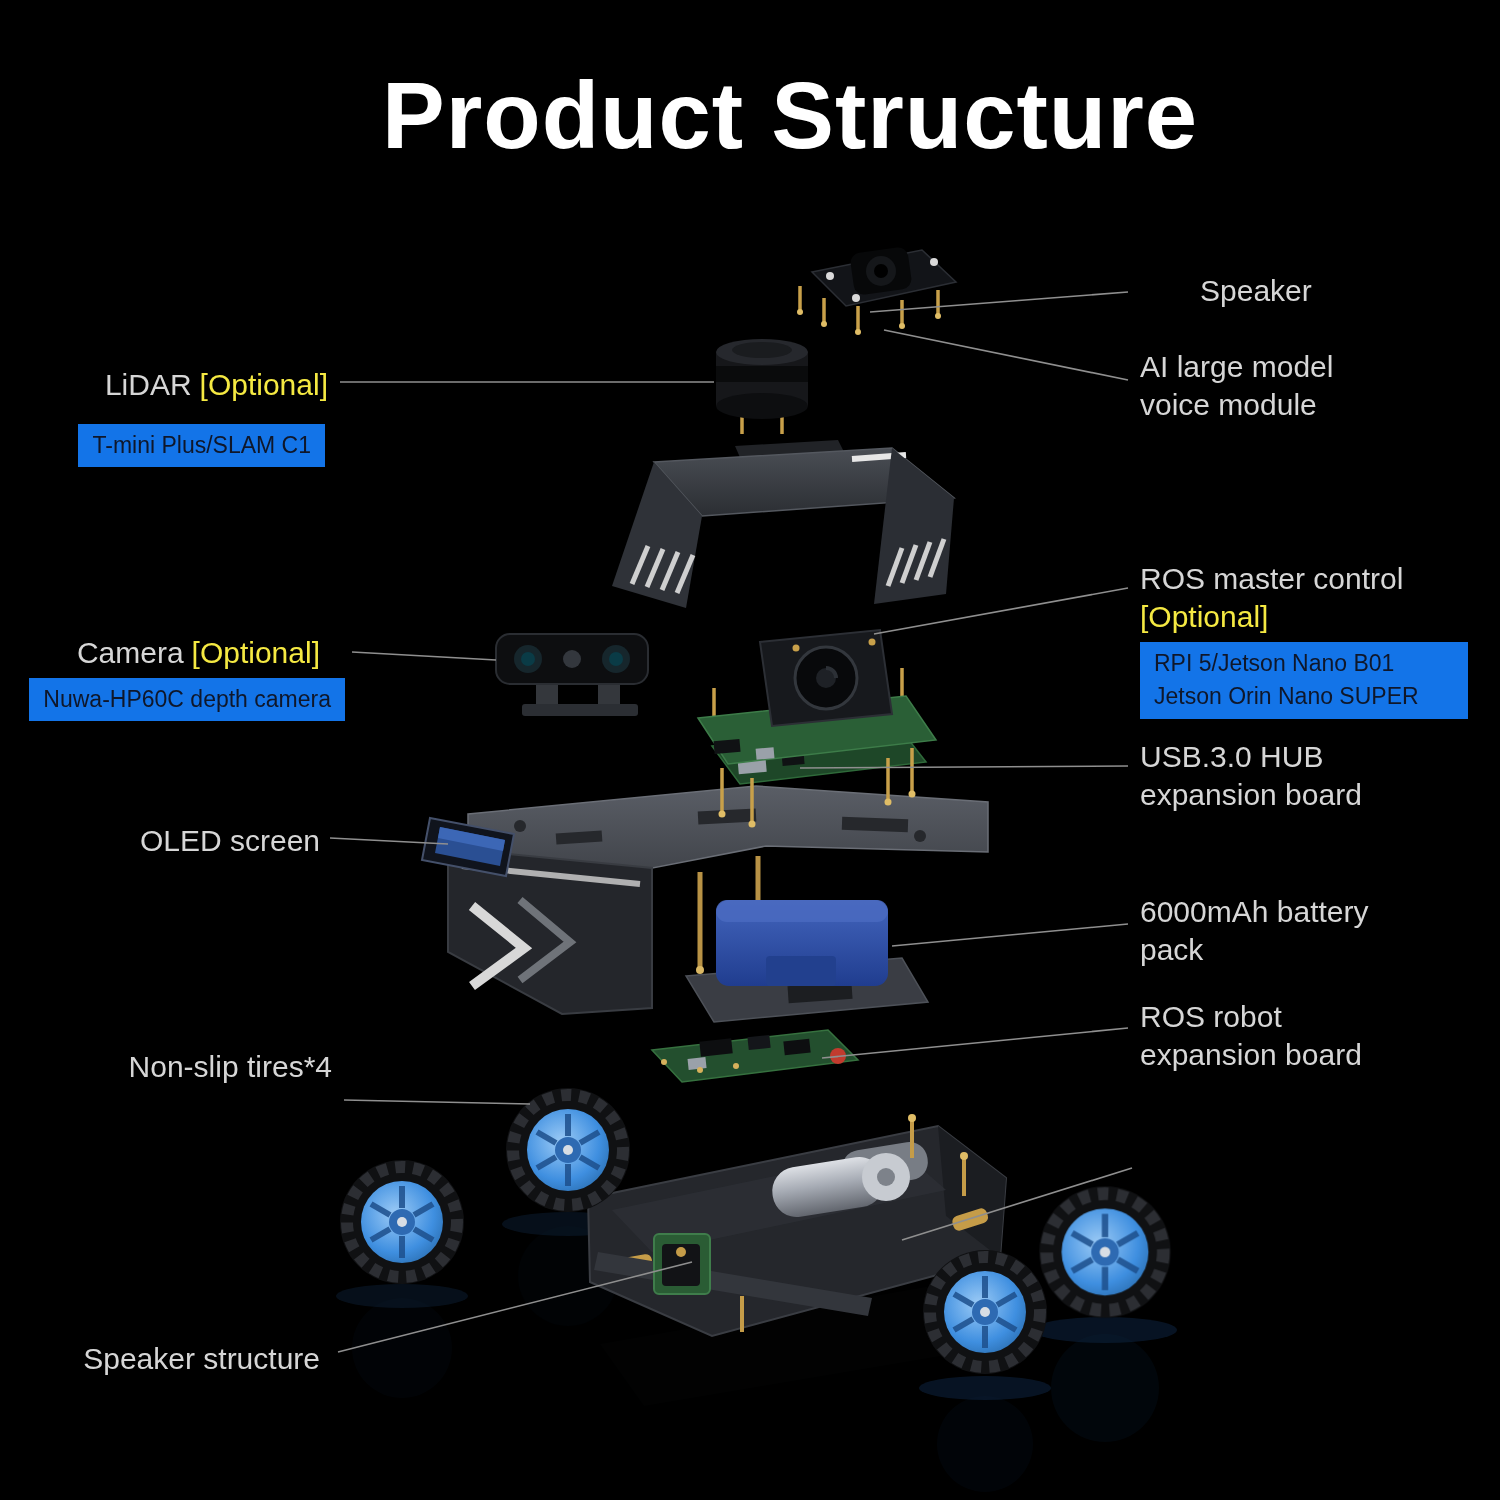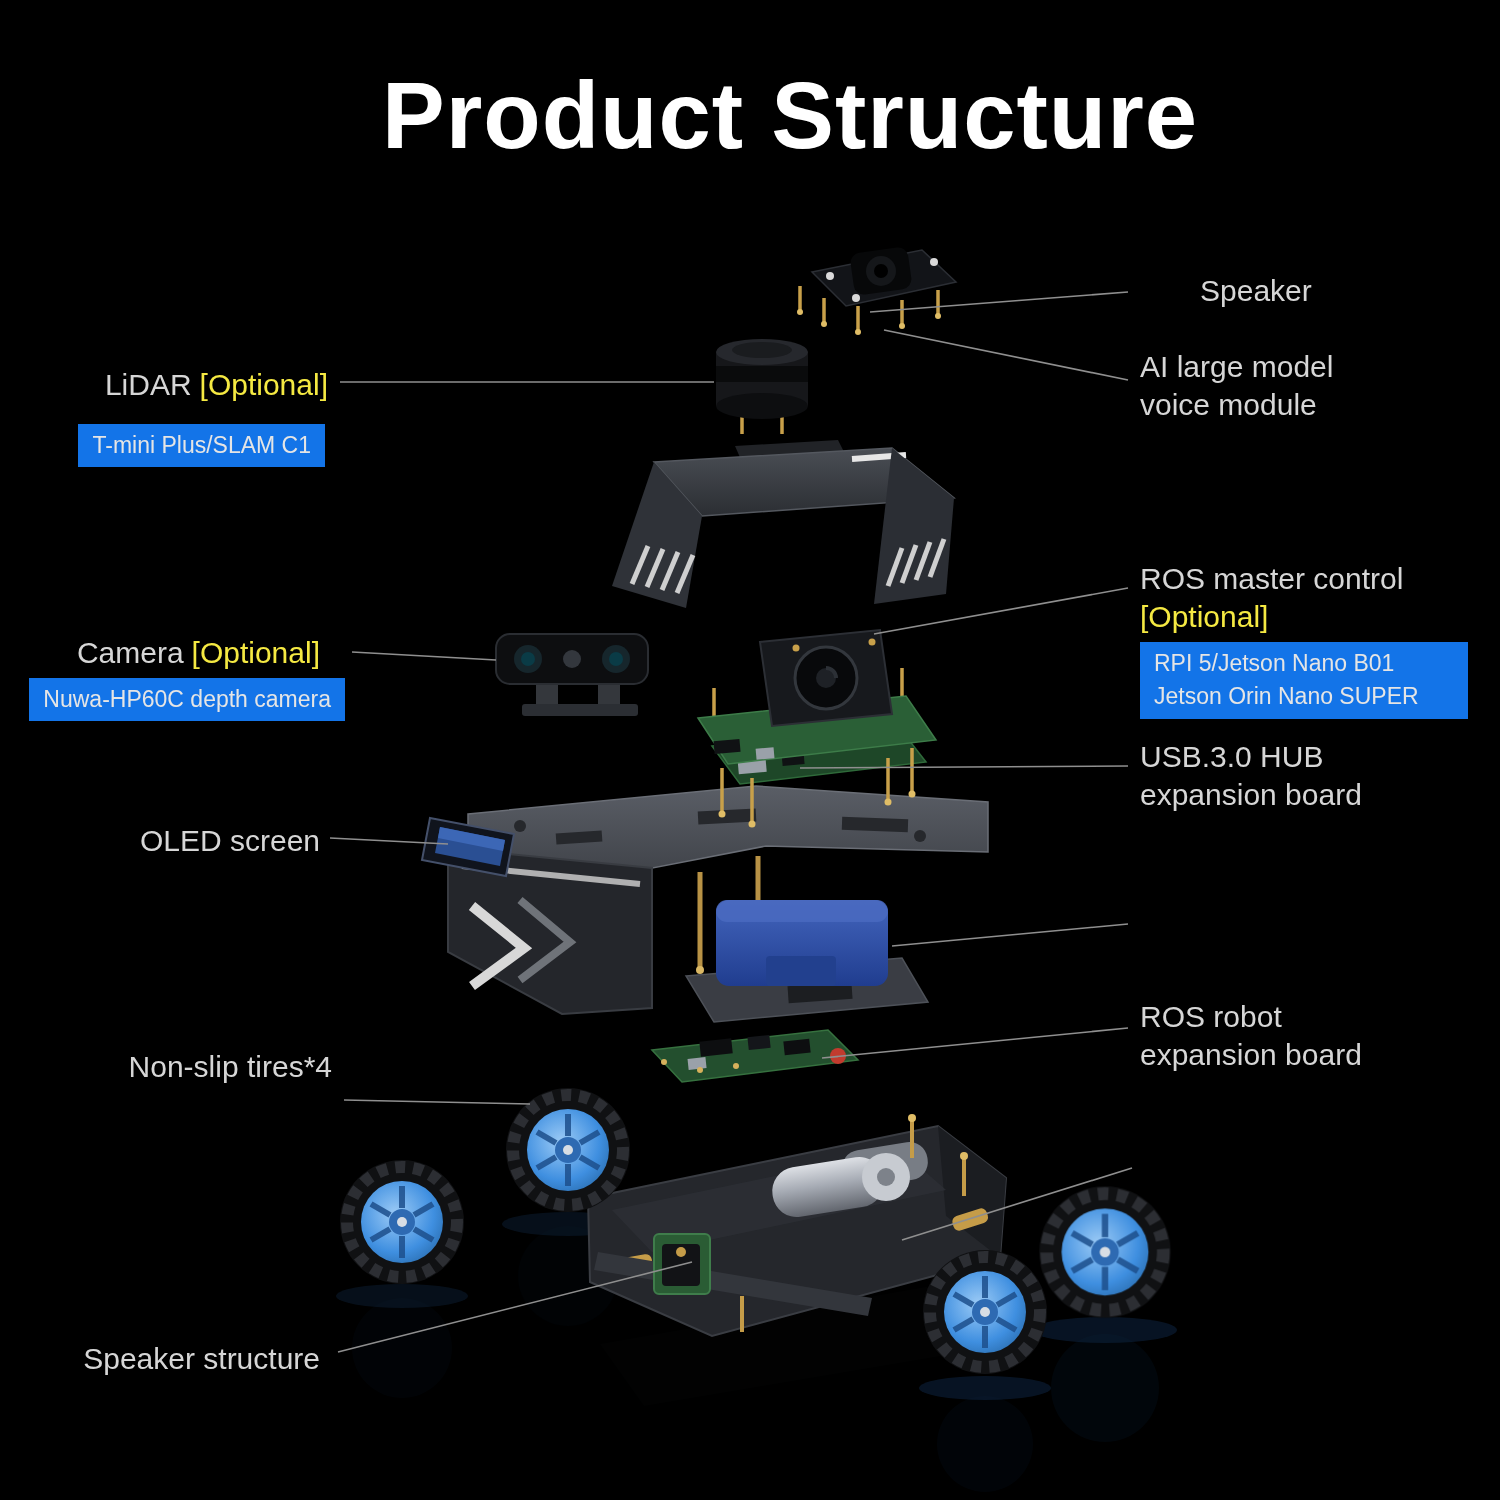--- a/index.html
+++ b/index.html
@@ -5,21 +5,21 @@
   html,body{margin:0;padding:0;background:#000;}
   .stage{position:relative;width:1500px;height:1500px;background:#000;overflow:hidden;
          font-family:"Liberation Sans",sans-serif;}
   .title{position:absolute;top:62px;left:0;width:100%;margin:0;text-align:center;
          font-size:94px;font-weight:700;color:#ffffff;letter-spacing:1px;padding-left:40px;}
   .art{position:absolute;left:0;top:0;width:1500px;height:1500px;}
   .lbl{position:absolute;color:#d6d6d6;font-size:30px;line-height:1.27;font-weight:400;}
   .lbl .opt{color:#f5e942;margin-left:8px;}
   .lbl .opt.block{display:block;margin-left:0;}
   .lbl.ralign{text-align:right;}
-  .badge{position:absolute;background:#1374e8;color:#e5e5e5;font-size:23px;line-height:1.45;
+  .badge{position:absolute;background:#1374e8;color:#0f172a;font-size:23px;line-height:1.45;
          padding:5px 14px;text-align:center;}
   .badge span{display:block;white-space:nowrap;}
   .badge.la{text-align:left;width:300px;}
 </style>
 </head>
 <body>
 
 <div class="stage">
 
   <h1 class="title">Product Structure</h1>
@@ -306,19 +306,22 @@
   </div>
   <div class="badge la" style="top:642px; left:1140px;">
     <span>RPI 5/Jetson Nano B01</span>
     <span>Jetson Orin Nano SUPER</span>
   </div>
 
   <div class="lbl" style="top:738px; left:1140px; width:260px;">
     <span>USB.3.0 HUB expansion board</span>
   </div>
 
+  <div class="lbl" style="top:893px; left:1140px; width:270px;">
+    <span>6000mAh battery pack</span>
+  </div>
 
   <div class="lbl" style="top:998px; left:1140px; width:260px;">
     <span>ROS robot expansion board</span>
   </div>
 
 
 </div>
 
 </body></html>

